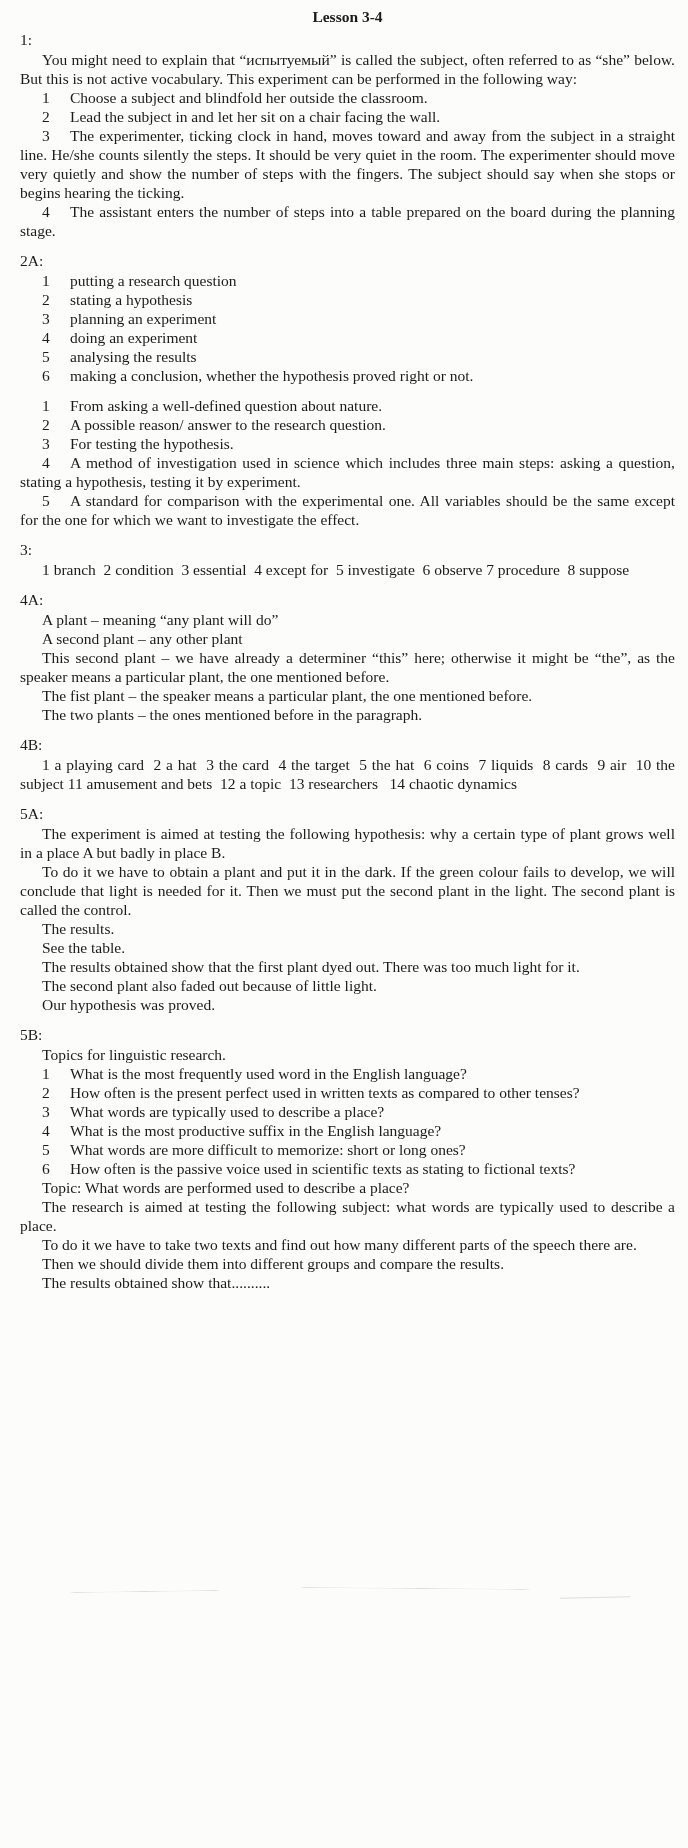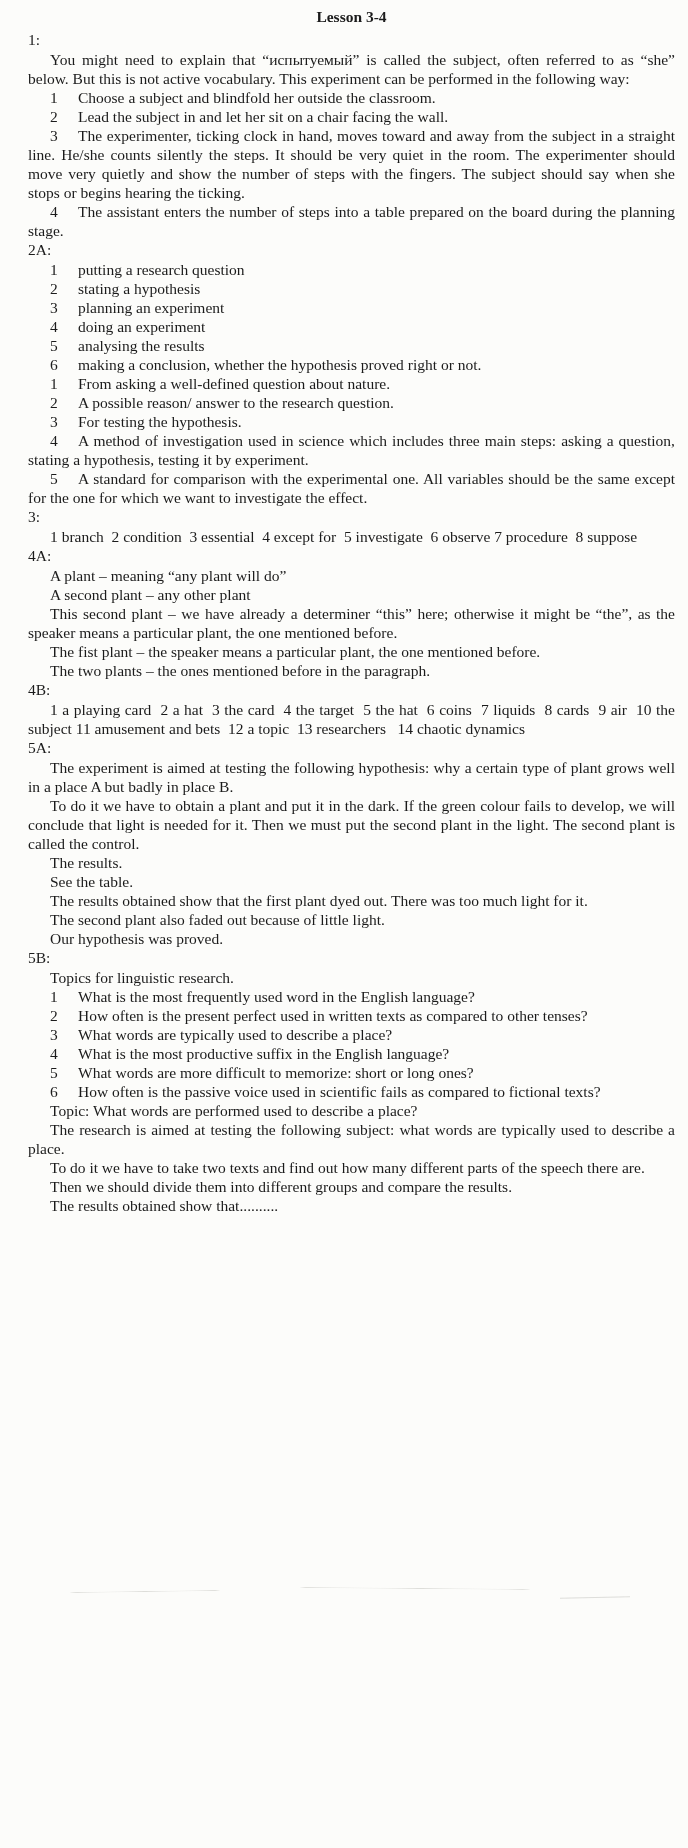--- a/index.html
+++ b/index.html
@@ -7,28 +7,28 @@
     width: 688px;
     height: 1848px;
     background: #fcfcfa;
     color: #1b1b1b;
     font-family: "Liberation Serif", serif;
     font-size: 15.5px;
     line-height: 19px;
     position: relative;
     overflow: hidden;
   }
-  .page { padding: 7px 13px 0 28px; }
+  .page { padding: 7px 13px 0 20px; }
   .title {
     font-weight: bold;
     text-align: center;
     font-size: 15.5px;
     margin: 0 0 3px 0;
   }
-  .section { }
+  .section { margin-top: 11px; }
   .section:first-of-type { margin-top: 4px; }
   .sec-label { margin: 0 0 1px 0; text-align: left; }
   p { margin: 0; text-align: justify; }
   .para, .item { text-indent: 22px; }
   .inline-list { text-indent: 22px; white-space: pre-wrap; }
   .num { display: inline-block; min-width: 28px; text-indent: 0; }
   .artifact {
     position: absolute;
     border-top: 1px solid #d6d6d2;
     opacity: 0.8;
@@ -95,21 +95,21 @@
         <p class="para"><span>Our hypothesis was proved.</span></p>
       </section>
       <section class="section">
         <div class="sec-label">5B:</div>
         <p class="para"><span>Topics for linguistic research.</span></p>
         <p class="item"><span class="num">1</span><span>What is the most frequently used word in the English language?</span></p>
         <p class="item"><span class="num">2</span><span>How often is the present perfect used in written texts as compared to other tenses?</span></p>
         <p class="item"><span class="num">3</span><span>What words are typically used to describe a place?</span></p>
         <p class="item"><span class="num">4</span><span>What is the most productive suffix in the English language?</span></p>
         <p class="item"><span class="num">5</span><span>What words are more difficult to memorize: short or long ones?</span></p>
-        <p class="item"><span class="num">6</span><span>How often is the passive voice used in scientific fails as compared to fictional texts?</span></p>
+        <p class="item"><span class="num">6</span><span>How often is the passive voice used in scientific texts as stating to fictional texts?</span></p>
         <p class="para"><span>Topic: What words are performed used to describe a place?</span></p>
         <p class="para"><span>The research is aimed at testing the following subject: what words are typically used to describe a place.</span></p>
         <p class="para"><span>To do it we have to take two texts and find out how many different parts of the speech there are.</span></p>
         <p class="para"><span>Then we should divide them into different groups and compare the results.</span></p>
         <p class="para"><span>The results obtained show that..........</span></p>
       </section>
     </div>
 </div>
 
 <div class="artifact a1"></div>

